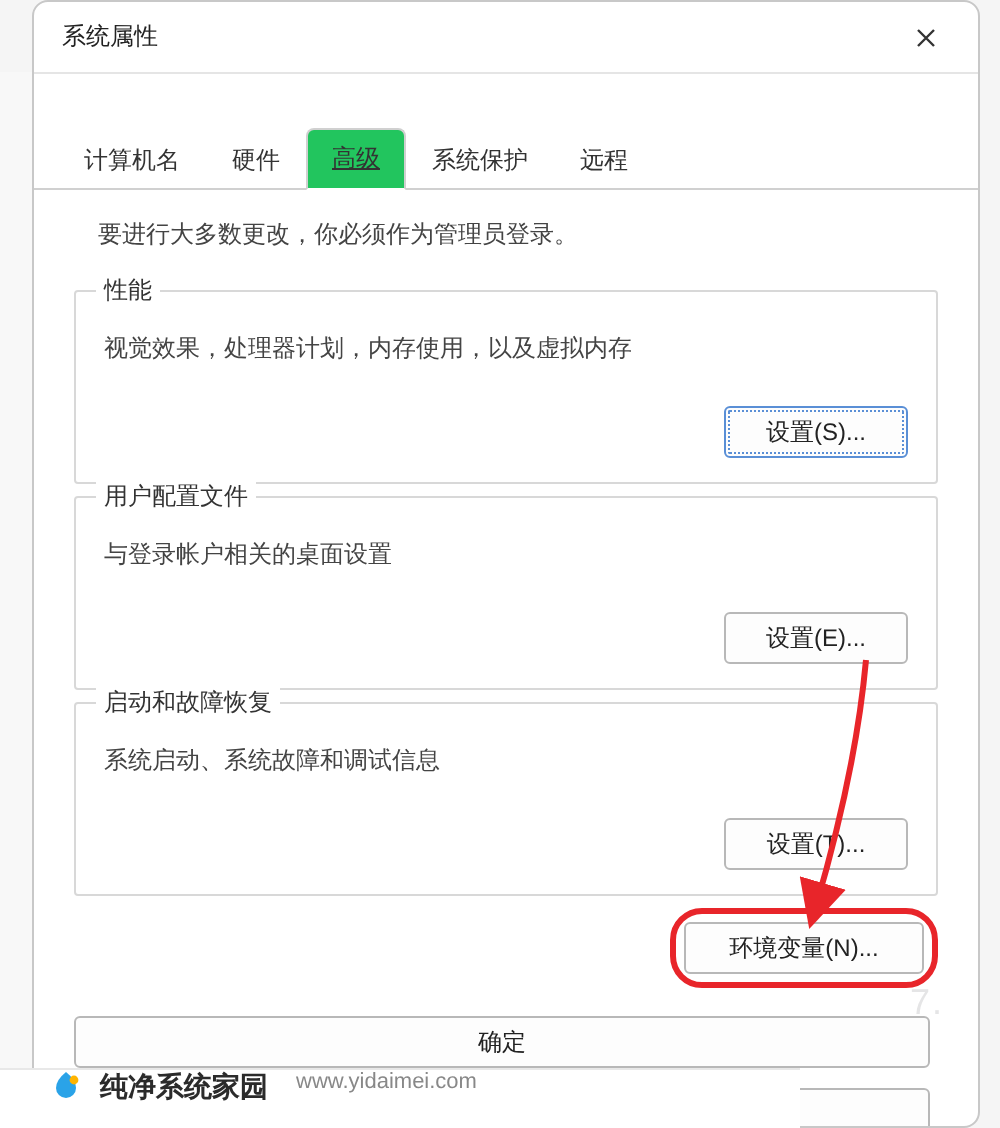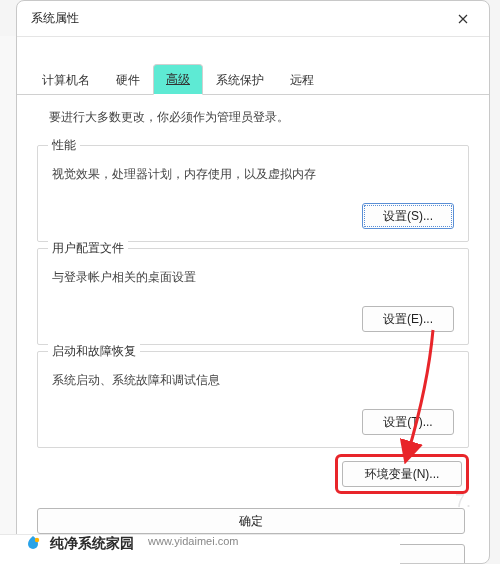--- a/index.html
+++ b/index.html
@@ -61,21 +61,21 @@
     border-bottom: none;
     cursor: pointer;
     position: relative;
     top: 1px;
     margin-top: 20px;
   }
   .tab.active {
     border: 1px solid #d0d0d0;
     border-bottom: 1px solid #fff;
     border-radius: 4px 4px 0 0;
-    background: #5eead4;
+    background: #22c55e;
     text-decoration: underline;
   }
   .content {
     padding: 14px 20px 10px 20px;
     color: #333;
   }
   .intro {
     color: #444;
     margin-bottom: 19px;
     font-size: 12px;
@@ -125,21 +125,21 @@
     outline-offset: -3px;
     border: 1px solid #5a8fd6;
   }
   .env-row {
     display: flex;
     justify-content: flex-end;
     margin: 6px 0 14px 0;
   }
   .env-highlight {
     border: 3px solid #e8252a;
-    border-radius: 6px;
+    border-radius: 16px;
     padding: 4px;
   }
   .env-btn {
     min-width: 120px;
   }
   .dialog-actions {
     display: flex;
     justify-content: flex-end;
     gap: 10px;
     padding-right: 4px;

